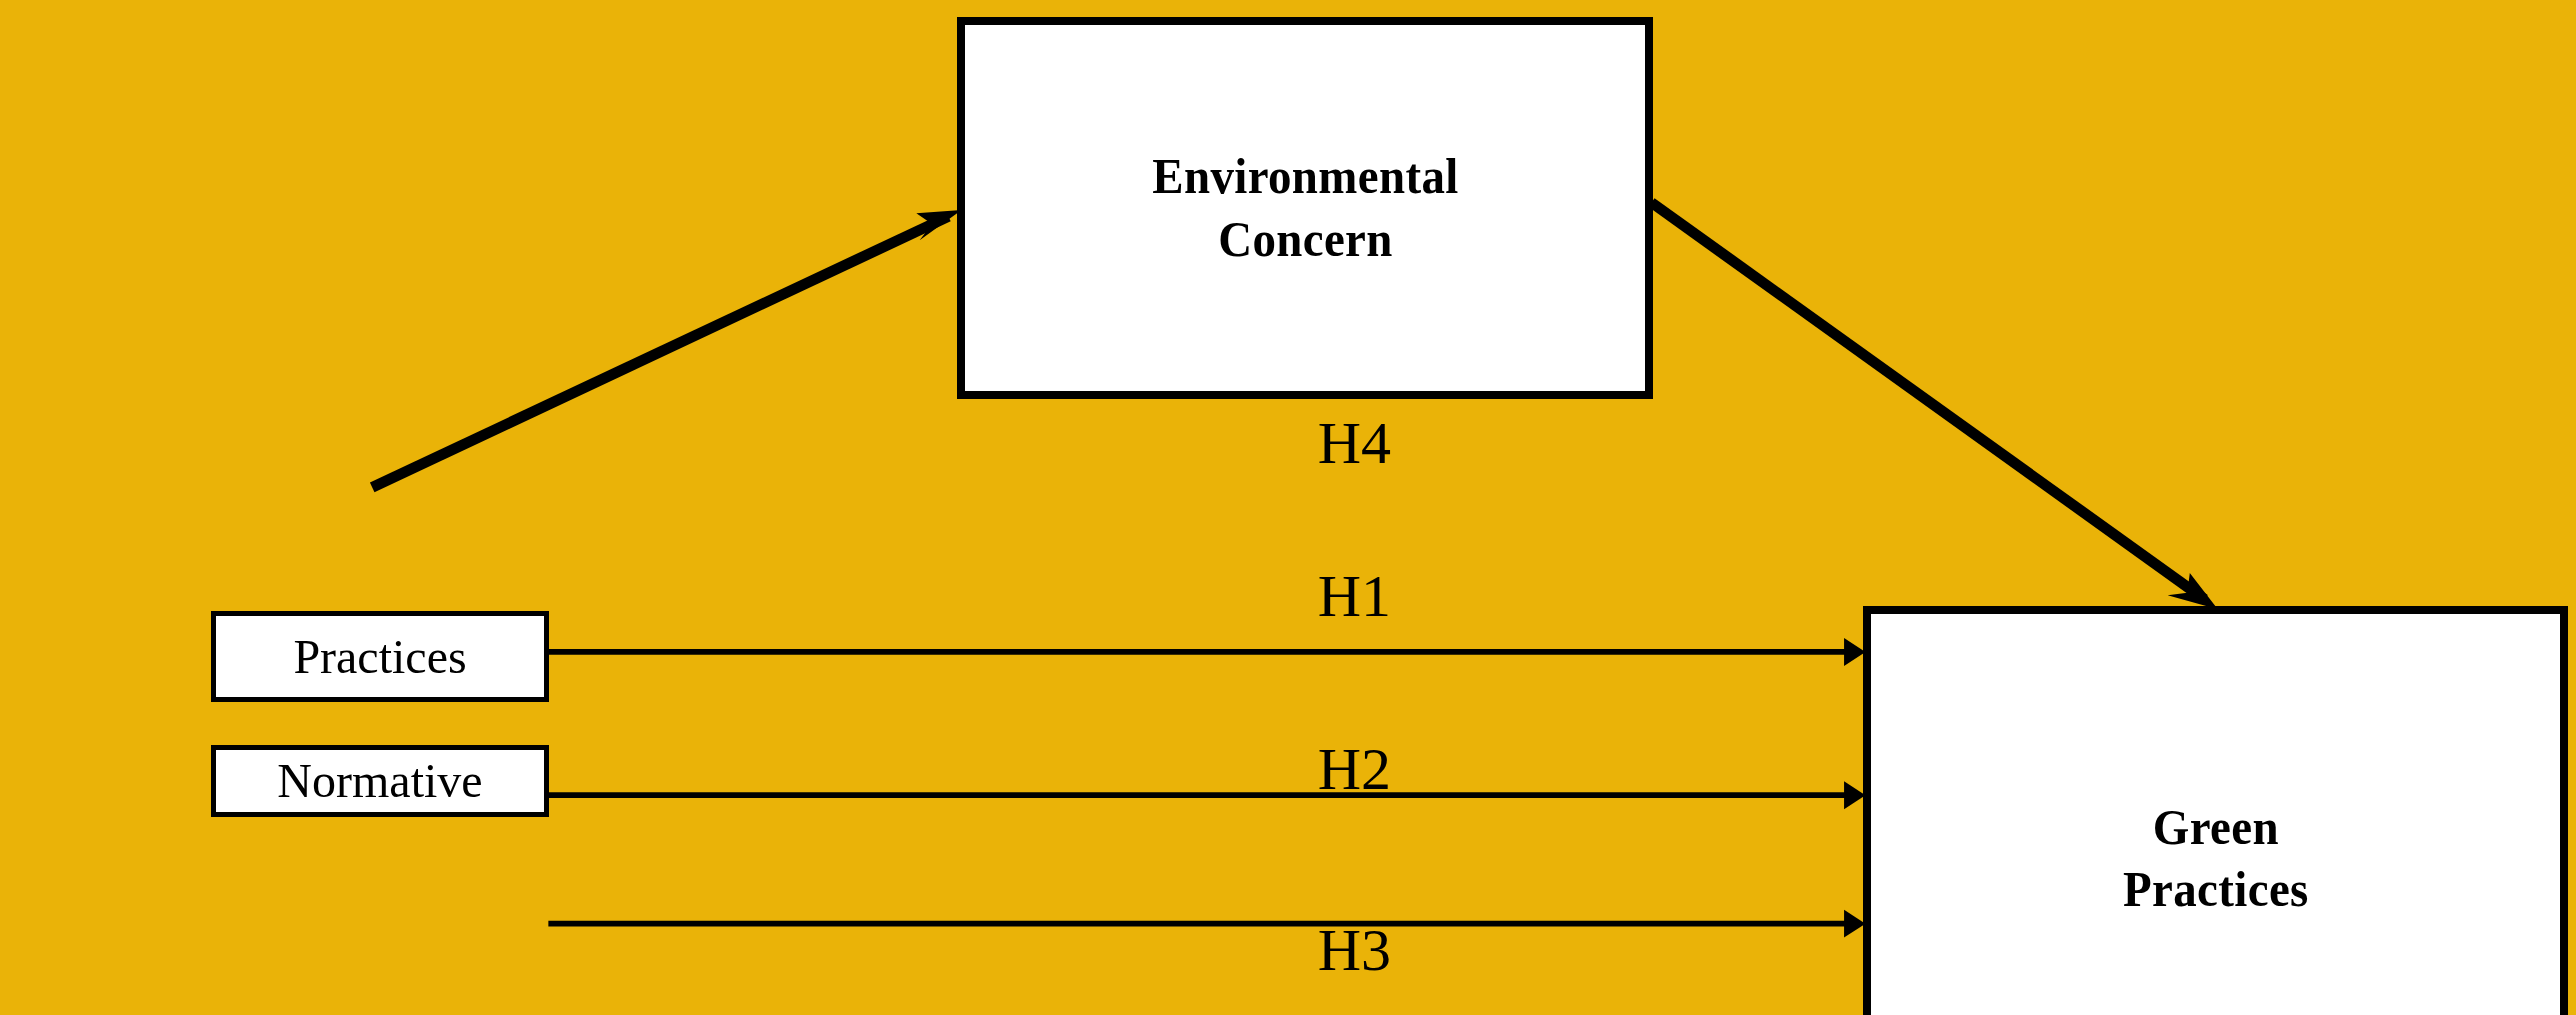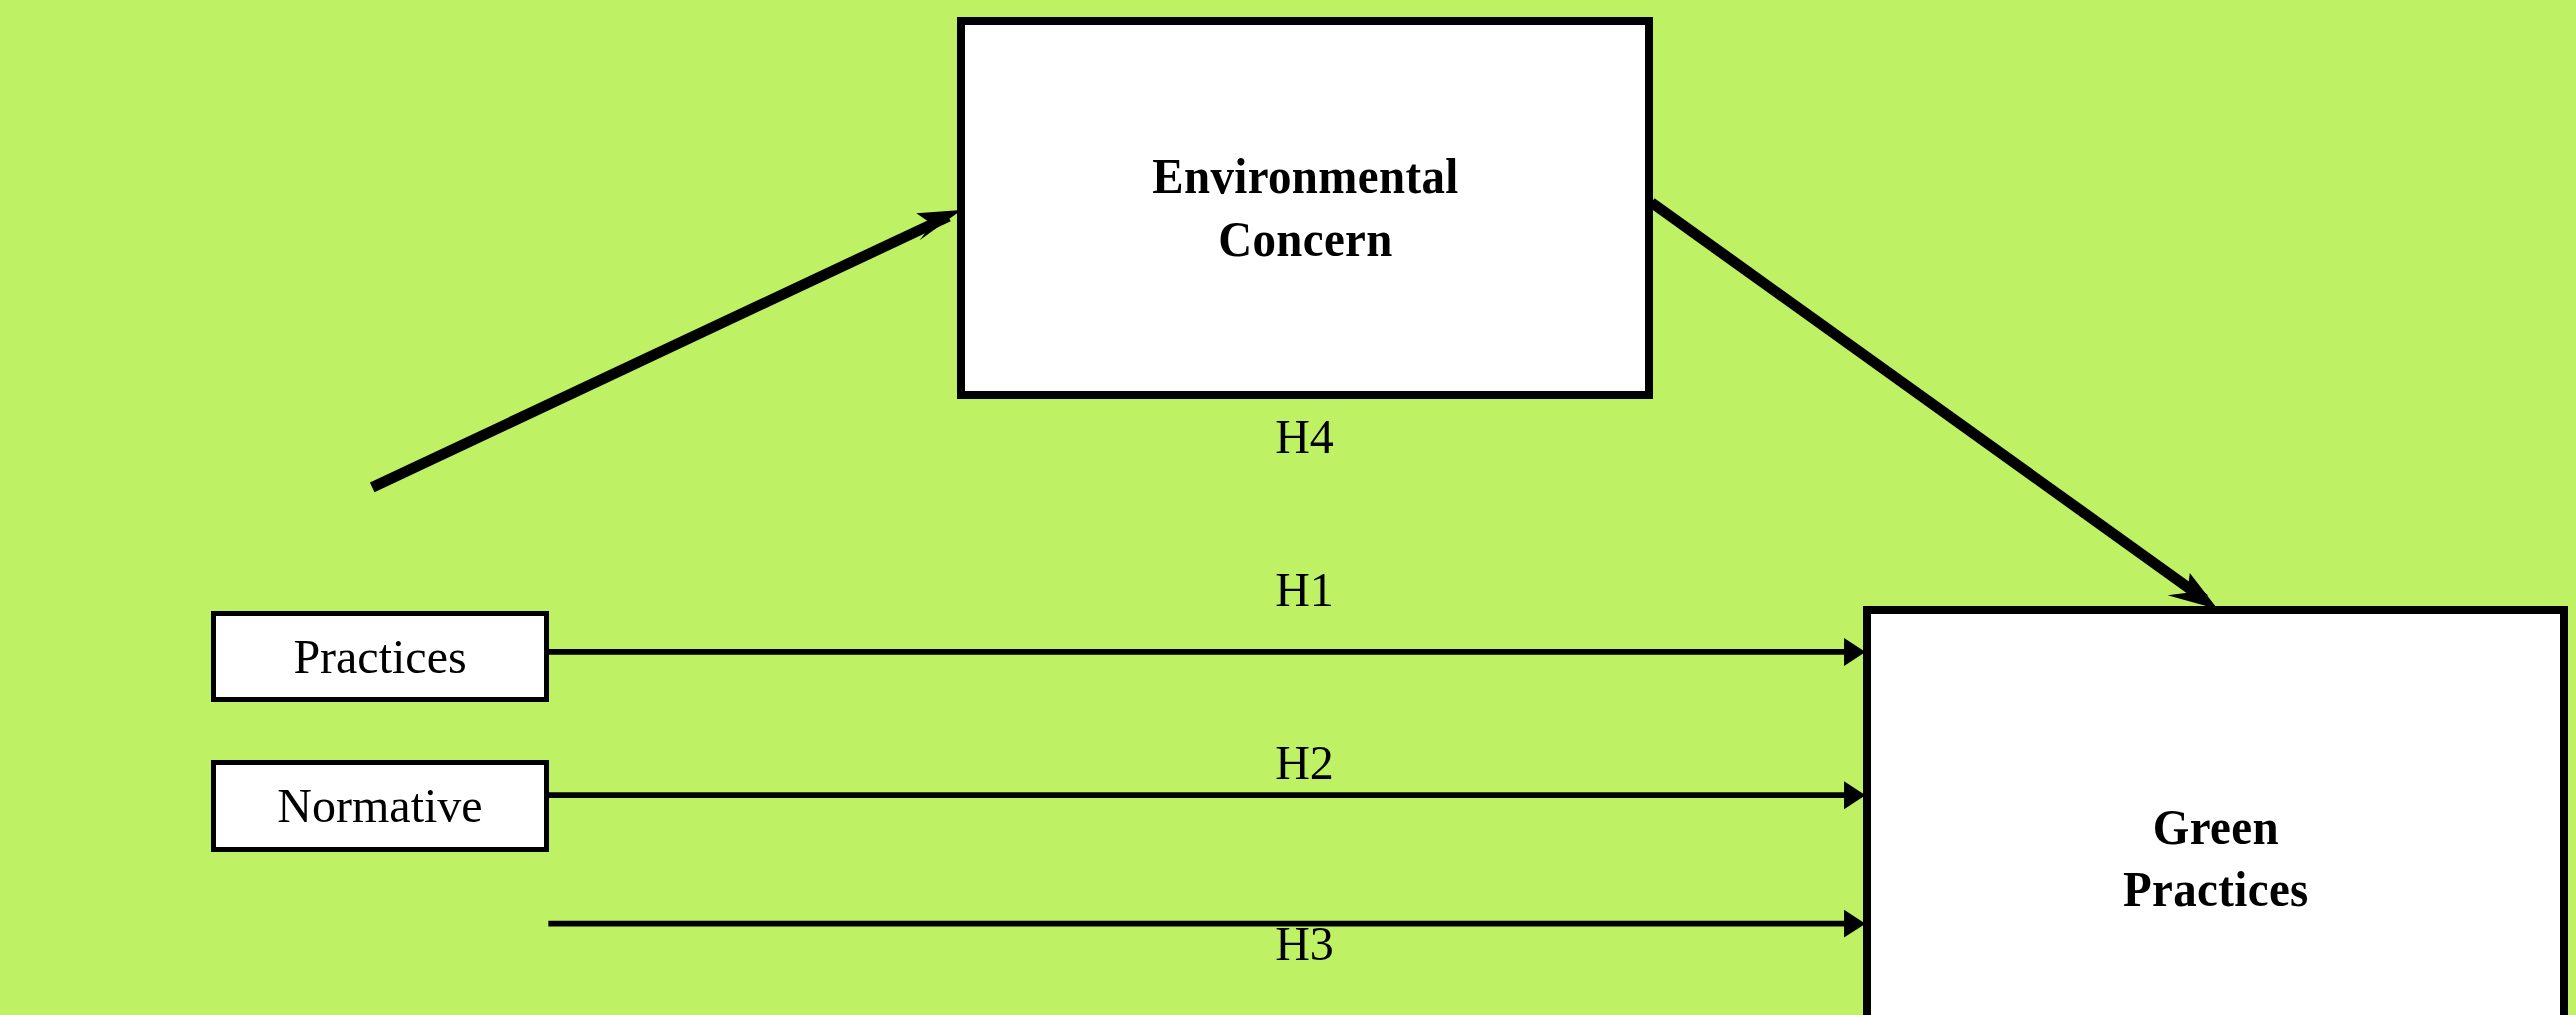--- a/index.html
+++ b/index.html
@@ -5,21 +5,21 @@
 <style>
   html, body {
     margin: 0;
     padding: 0;
     background: #ffffff;
   }
   #canvas {
     position: relative;
     width: 2576px;
     height: 1015px;
-    background: #bef264;
+    background: #eab308;
     overflow: hidden;
     font-family: "Liberation Serif", "DejaVu Serif", serif;
   }
   
   .node-box {
     position: absolute;
     box-sizing: border-box;
     border: 8.2px solid #000000;
     background: #ffffff;
     display: flex;
@@ -84,31 +84,31 @@
     z-index: 4;
   }
   .dim-label {
     font-size: 48px;
     line-height: 1;
     color: #000000;
     font-weight: normal;
     white-space: nowrap;
   }
   #dim-box-coercive  { left: 211px; top: 611px;  width: 338px; height: 91px; }
-  #dim-box-normative { left: 211px; top: 745px;  width: 338px; height: 92px; margin-top: 15px; }
+  #dim-box-normative { left: 211px; top: 745px;  width: 338px; height: 72px; }
   #dim-box-mimetic   { left: 211px; top: 879px; width: 338px; height: 92px; }
 
   
   .hyp-label {
     position: absolute;
-    font-size: 48px;
+    font-size: 60px;
     line-height: 1;
     color: #000000;
     font-weight: normal;
-    text-align: center;
+    text-align: right;
     z-index: 6;
     background: transparent;
     white-space: nowrap;
   }
   #hyp-h4 { left: 1218px; top: 413px;  width: 173px; }
   #hyp-h1 { left: 1218px; top: 566px;  width: 173px; }
   #hyp-h2 { left: 1218px; top: 739px;  width: 173px; }
   #hyp-h3 { left: 1218px; top: 920px; width: 173px; }
 
   

